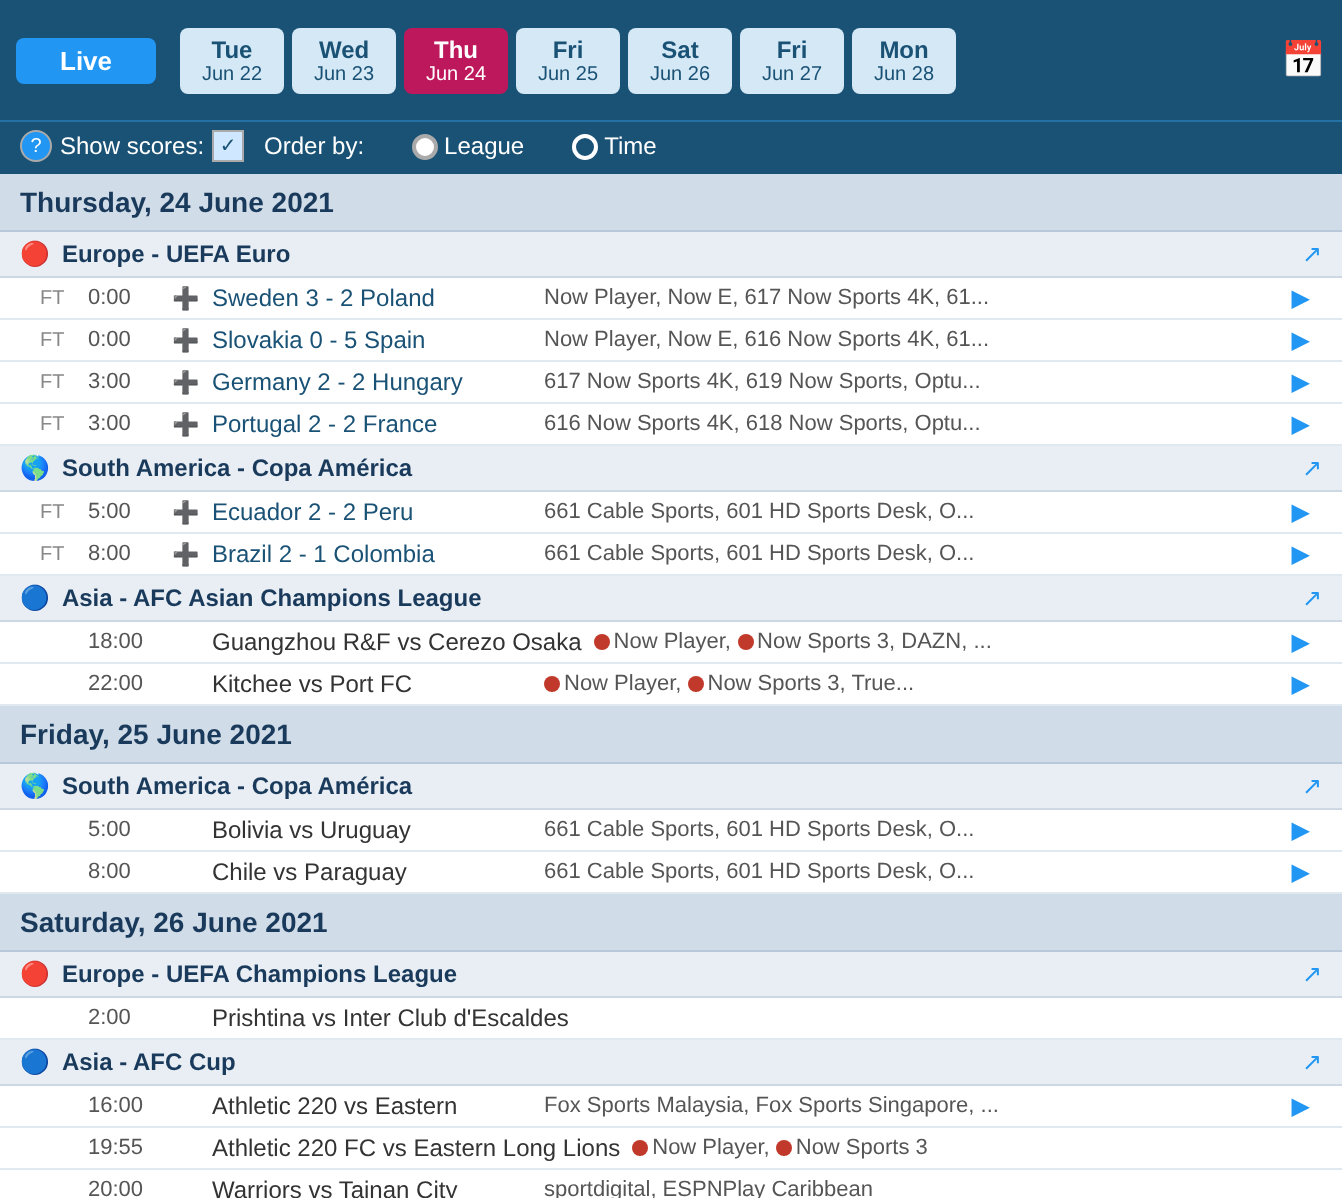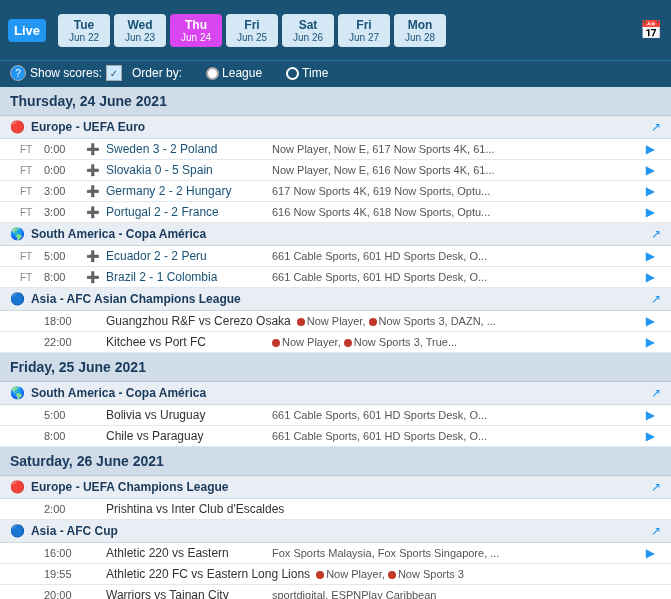--- a/index.html
+++ b/index.html
@@ -11,41 +11,41 @@
       display: flex;
       align-items: center;
       padding: 0 8px;
       height: 60px;
     }
     .live-badge {
       background: #2196F3;
       color: #fff;
       font-size: 13px;
       font-weight: bold;
-      padding: 4px 6px;
+      padding: 4px 22px;
       border-radius: 4px;
       margin-right: 12px;
     }
     .day-tabs {
       display: flex;
       gap: 4px;
       flex: 1;
     }
     .day-tab {
       background: #d5e8f5;
       color: #1a5276;
       border-radius: 4px;
       padding: 4px 8px;
       text-align: center;
       cursor: pointer;
       font-size: 11px;
       min-width: 52px;
     }
     .day-tab.active {
-      background: #d946ef;
+      background: #be185d;
       color: #fff;
       text-align: center;
     }
     .day-tab .day-name { font-weight: bold; font-size: 12px; }
     .day-tab .day-date { font-size: 10px; }
     .calendar-icon {
       color: #aad4ed;
       font-size: 18px;
       margin-left: 6px;
       cursor: pointer;

